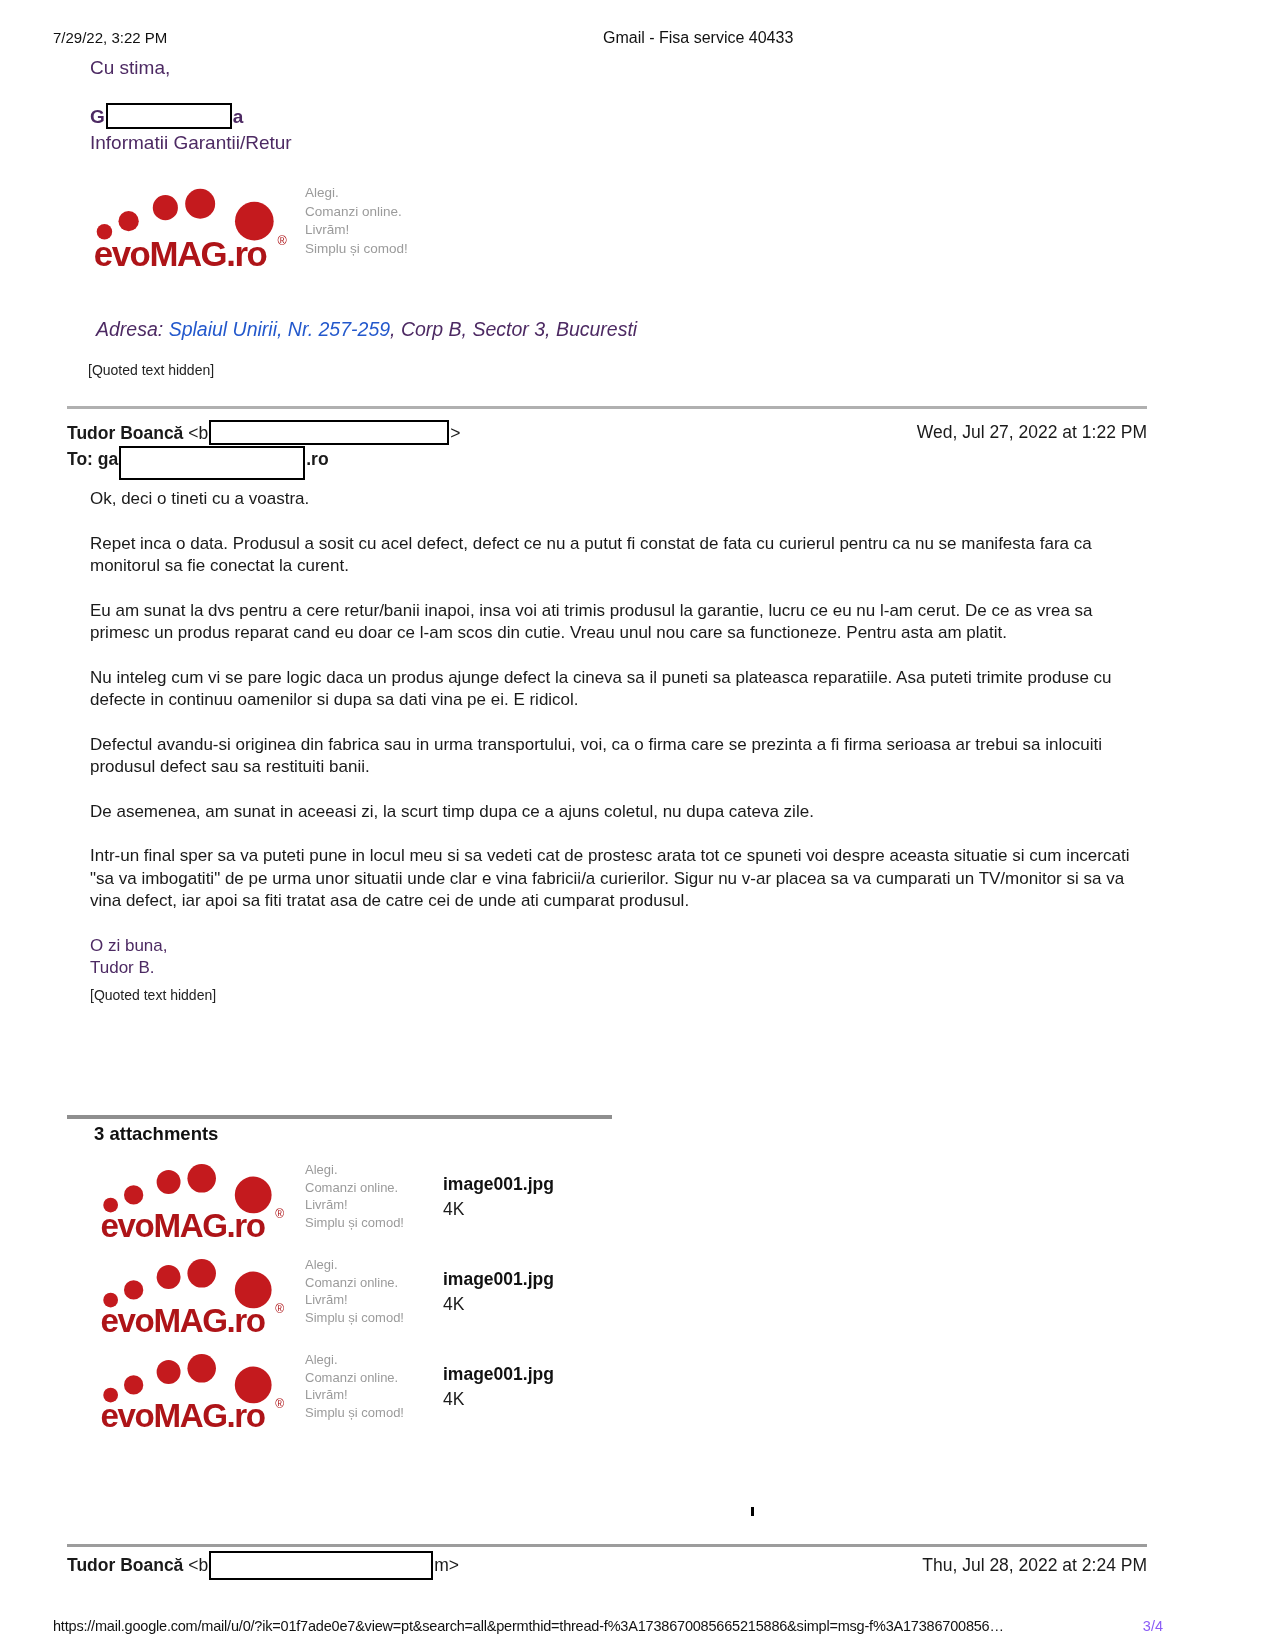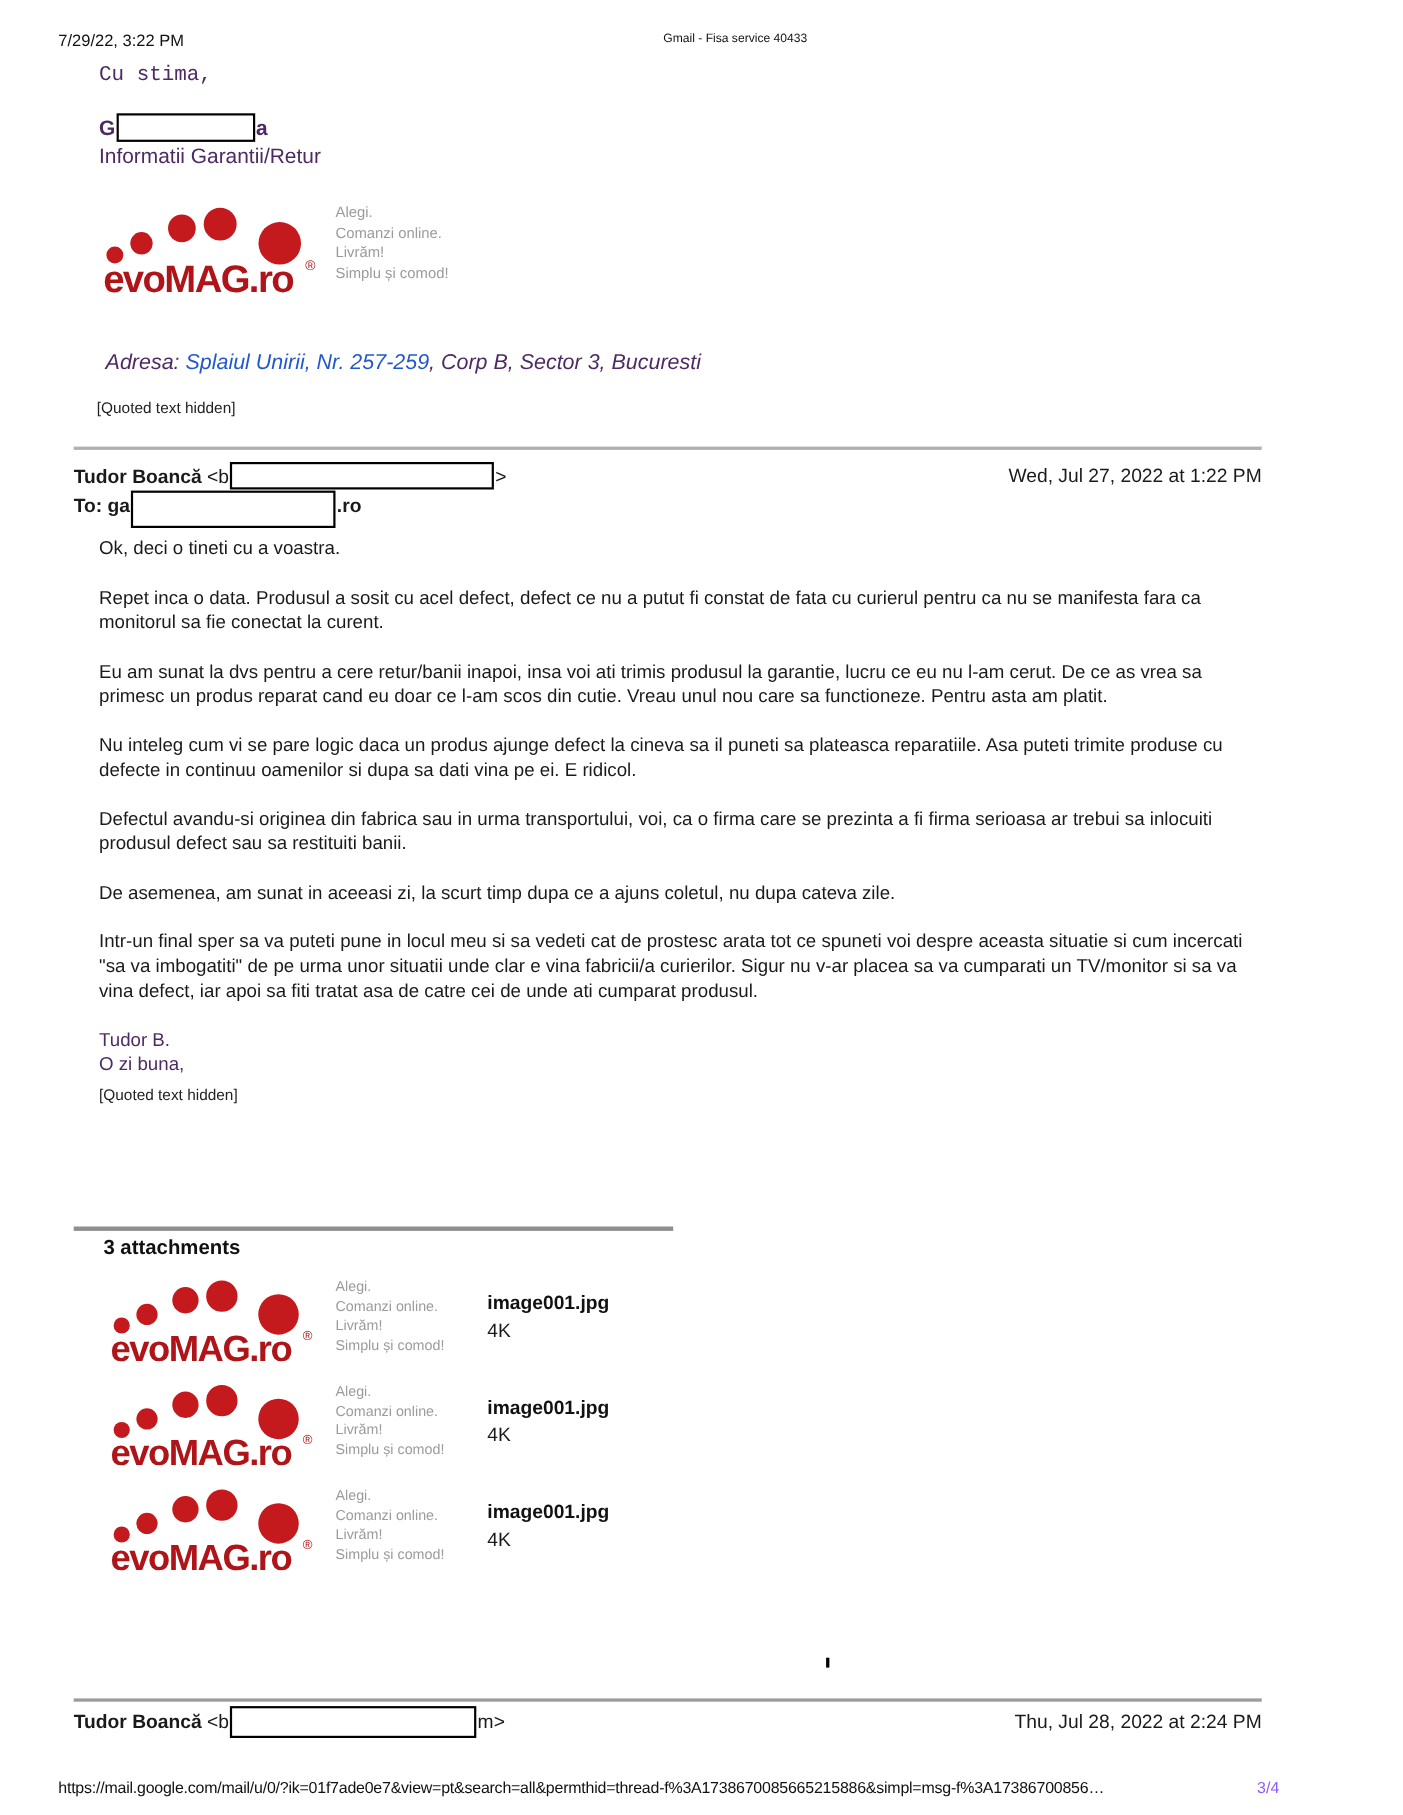--- a/index.html
+++ b/index.html
@@ -2,27 +2,27 @@
 <html><head>
 <meta charset="utf-8">
 <style>
   * { margin:0; padding:0; box-sizing:border-box; }
   html,body { width:1275px; height:1650px; background:#ffffff;
     font-family:"Liberation Sans", sans-serif; color:#1a1a1a; }
   .page { position:relative; width:1275px; height:1650px; overflow:hidden; background:#fff; }
 
   
   .ph-date { position:absolute; left:53px; top:29px; font-size:15px; color:#111; }
-  .ph-title { position:absolute; left:603px; top:29px; font-size:11px; color:#111; }
+  .ph-title { position:absolute; left:603px; top:29px; font-size:16px; color:#111; }
   .pf-url { position:absolute; left:53px; top:1618px; font-size:14.5px; color:#111; letter-spacing:-0.2px; }
   .pf-page { position:absolute; right:112px; top:1618px; font-size:14.5px; color:#8b5cf6; }
 
   
   .purple { color:#4d2a63; }
-  .sig-closing { position:absolute; left:90px; top:57px; font-size:19px;font-family:Liberation Mono, monospace; }
+  .sig-closing { position:absolute; left:90px; top:57px; font-size:19px; }
   .sig-name { position:absolute; left:90px; top:103px; font-size:19px; font-weight:bold; }
   .sig-role { position:absolute; left:90px; top:132px; font-size:19px; }
   .redact { display:inline-block; background:#fff; border:2px solid #000; }
   .r-name { width:126px; height:26px; vertical-align:-6px; margin:0 1px; }
   .r-from1 { width:240px; height:25px; vertical-align:-6px; margin:0 1px; }
   .r-to { width:186px; height:34px; vertical-align:-15px; margin:0 1px; }
   .r-from2 { width:224px; height:29px; vertical-align:-9px; margin:0 1px; }
 
   
   .logo-sig { position:absolute; left:88px; top:180px; }
@@ -109,22 +109,22 @@
 
   <div class="body-flow">
     <p>Ok, deci o tineti cu a voastra.</p>
     <p>Repet inca o data. Produsul a sosit cu acel defect, defect ce nu a putut fi constat de fata cu curierul pentru ca nu se manifesta fara ca monitorul sa fie conectat la curent.</p>
     <p>Eu am sunat la dvs pentru a cere retur/banii inapoi, insa voi ati trimis produsul la garantie, lucru ce eu nu l-am cerut. De ce as vrea sa primesc un produs reparat cand eu doar ce l-am scos din cutie. Vreau unul nou care sa functioneze. Pentru asta am platit.</p>
     <p>Nu inteleg cum vi se pare logic daca un produs ajunge defect la cineva sa il puneti sa plateasca reparatiile. Asa puteti trimite produse cu defecte in continuu oamenilor si dupa sa dati vina pe ei. E ridicol.</p>
     <p>Defectul avandu-si originea din fabrica sau in urma transportului, voi, ca o firma care se prezinta a fi firma serioasa ar trebui sa inlocuiti produsul defect sau sa restituiti banii.</p>
     <p>De asemenea, am sunat in aceeasi zi, la scurt timp dupa ce a ajuns coletul, nu dupa cateva zile.</p>
     <p>Intr-un final sper sa va puteti pune in locul meu si sa vedeti cat de prostesc arata tot ce spuneti voi despre aceasta situatie si cum incercati "sa va imbogatiti" de pe urma unor situatii unde clar e vina fabricii/a curierilor. Sigur nu v-ar placea sa va cumparati un TV/monitor si sa va vina defect, iar apoi sa fiti tratat asa de catre cei de unde ati cumparat produsul.</p>
     <div class="body-close purple">
+      <p>O zi buna,</p>
       <p>Tudor B.</p>
-      <p>O zi buna,</p>
     </div>
     <div class="quoted quoted-2">[Quoted text hidden]</div>
   </div>
 
   <div class="divider div-2"></div>
   <div class="att-title">3 attachments</div>
 
   <div class="att-row att-1">
     <div class="att-logo logo-slot" style="width:195px;height:87px;">
   <svg viewBox="0 0 212 92" xmlns="http://www.w3.org/2000/svg" width="195" height="87">

